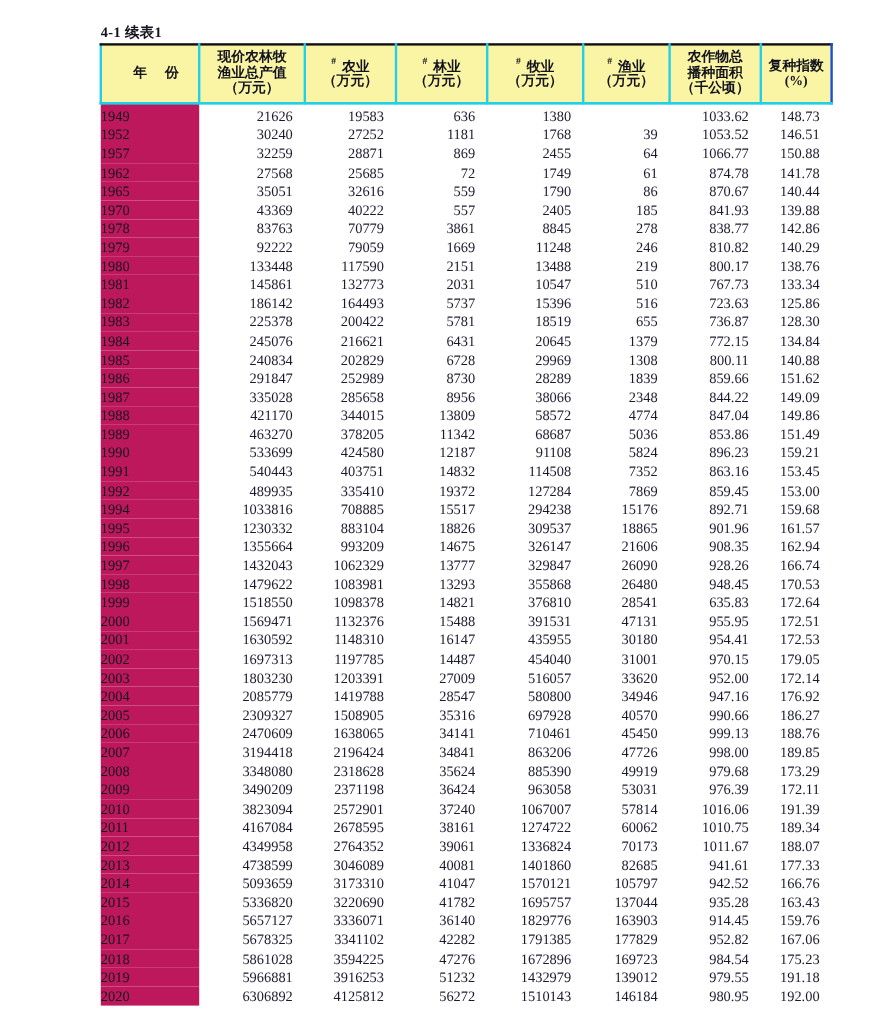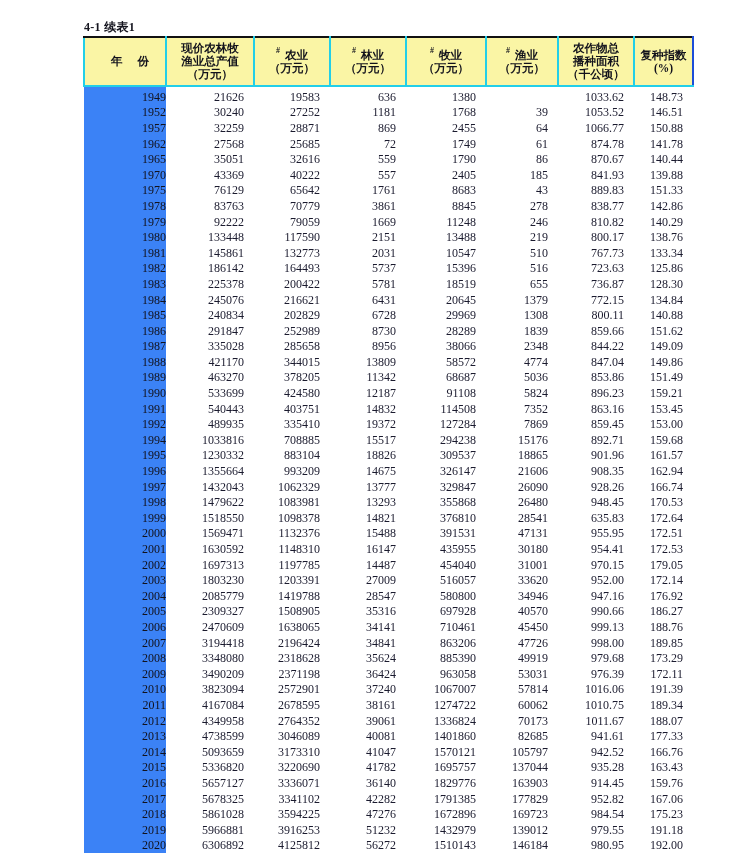--- a/index.html
+++ b/index.html
@@ -80,22 +80,22 @@
     font-size: 12px;
     line-height: 1;
     height: 15.6px;
     padding: 0 10px 0 0;
     text-align: right;
     vertical-align: middle;
     white-space: nowrap;
     font-family: "Liberation Serif", "DejaVu Serif", serif;
   }
   tbody td.year-cell {
-    background: #3b82f6;
-    text-align: right;
+    background: #be185d;
+    text-align: left;
     padding: 0;
     font-size: 12px;
     color: #12121c;
   }
   tbody tr:first-child td { padding-top: 2px; }
 </style>
 </head>
 <body>
 
 <div class="page">
@@ -206,30 +206,20 @@
             <td class="year-cell">1970</td>
             <td>43369</td>
             <td>40222</td>
             <td>557</td>
             <td>2405</td>
             <td>185</td>
             <td>841.93</td>
             <td>139.88</td>
           </tr>
           <tr>
-            <td class="year-cell">1975</td>
-            <td>76129</td>
-            <td>65642</td>
-            <td>1761</td>
-            <td>8683</td>
-            <td>43</td>
-            <td>889.83</td>
-            <td>151.33</td>
-          </tr>
-          <tr>
             <td class="year-cell">1978</td>
             <td>83763</td>
             <td>70779</td>
             <td>3861</td>
             <td>8845</td>
             <td>278</td>
             <td>838.77</td>
             <td>142.86</td>
           </tr>
           <tr>

